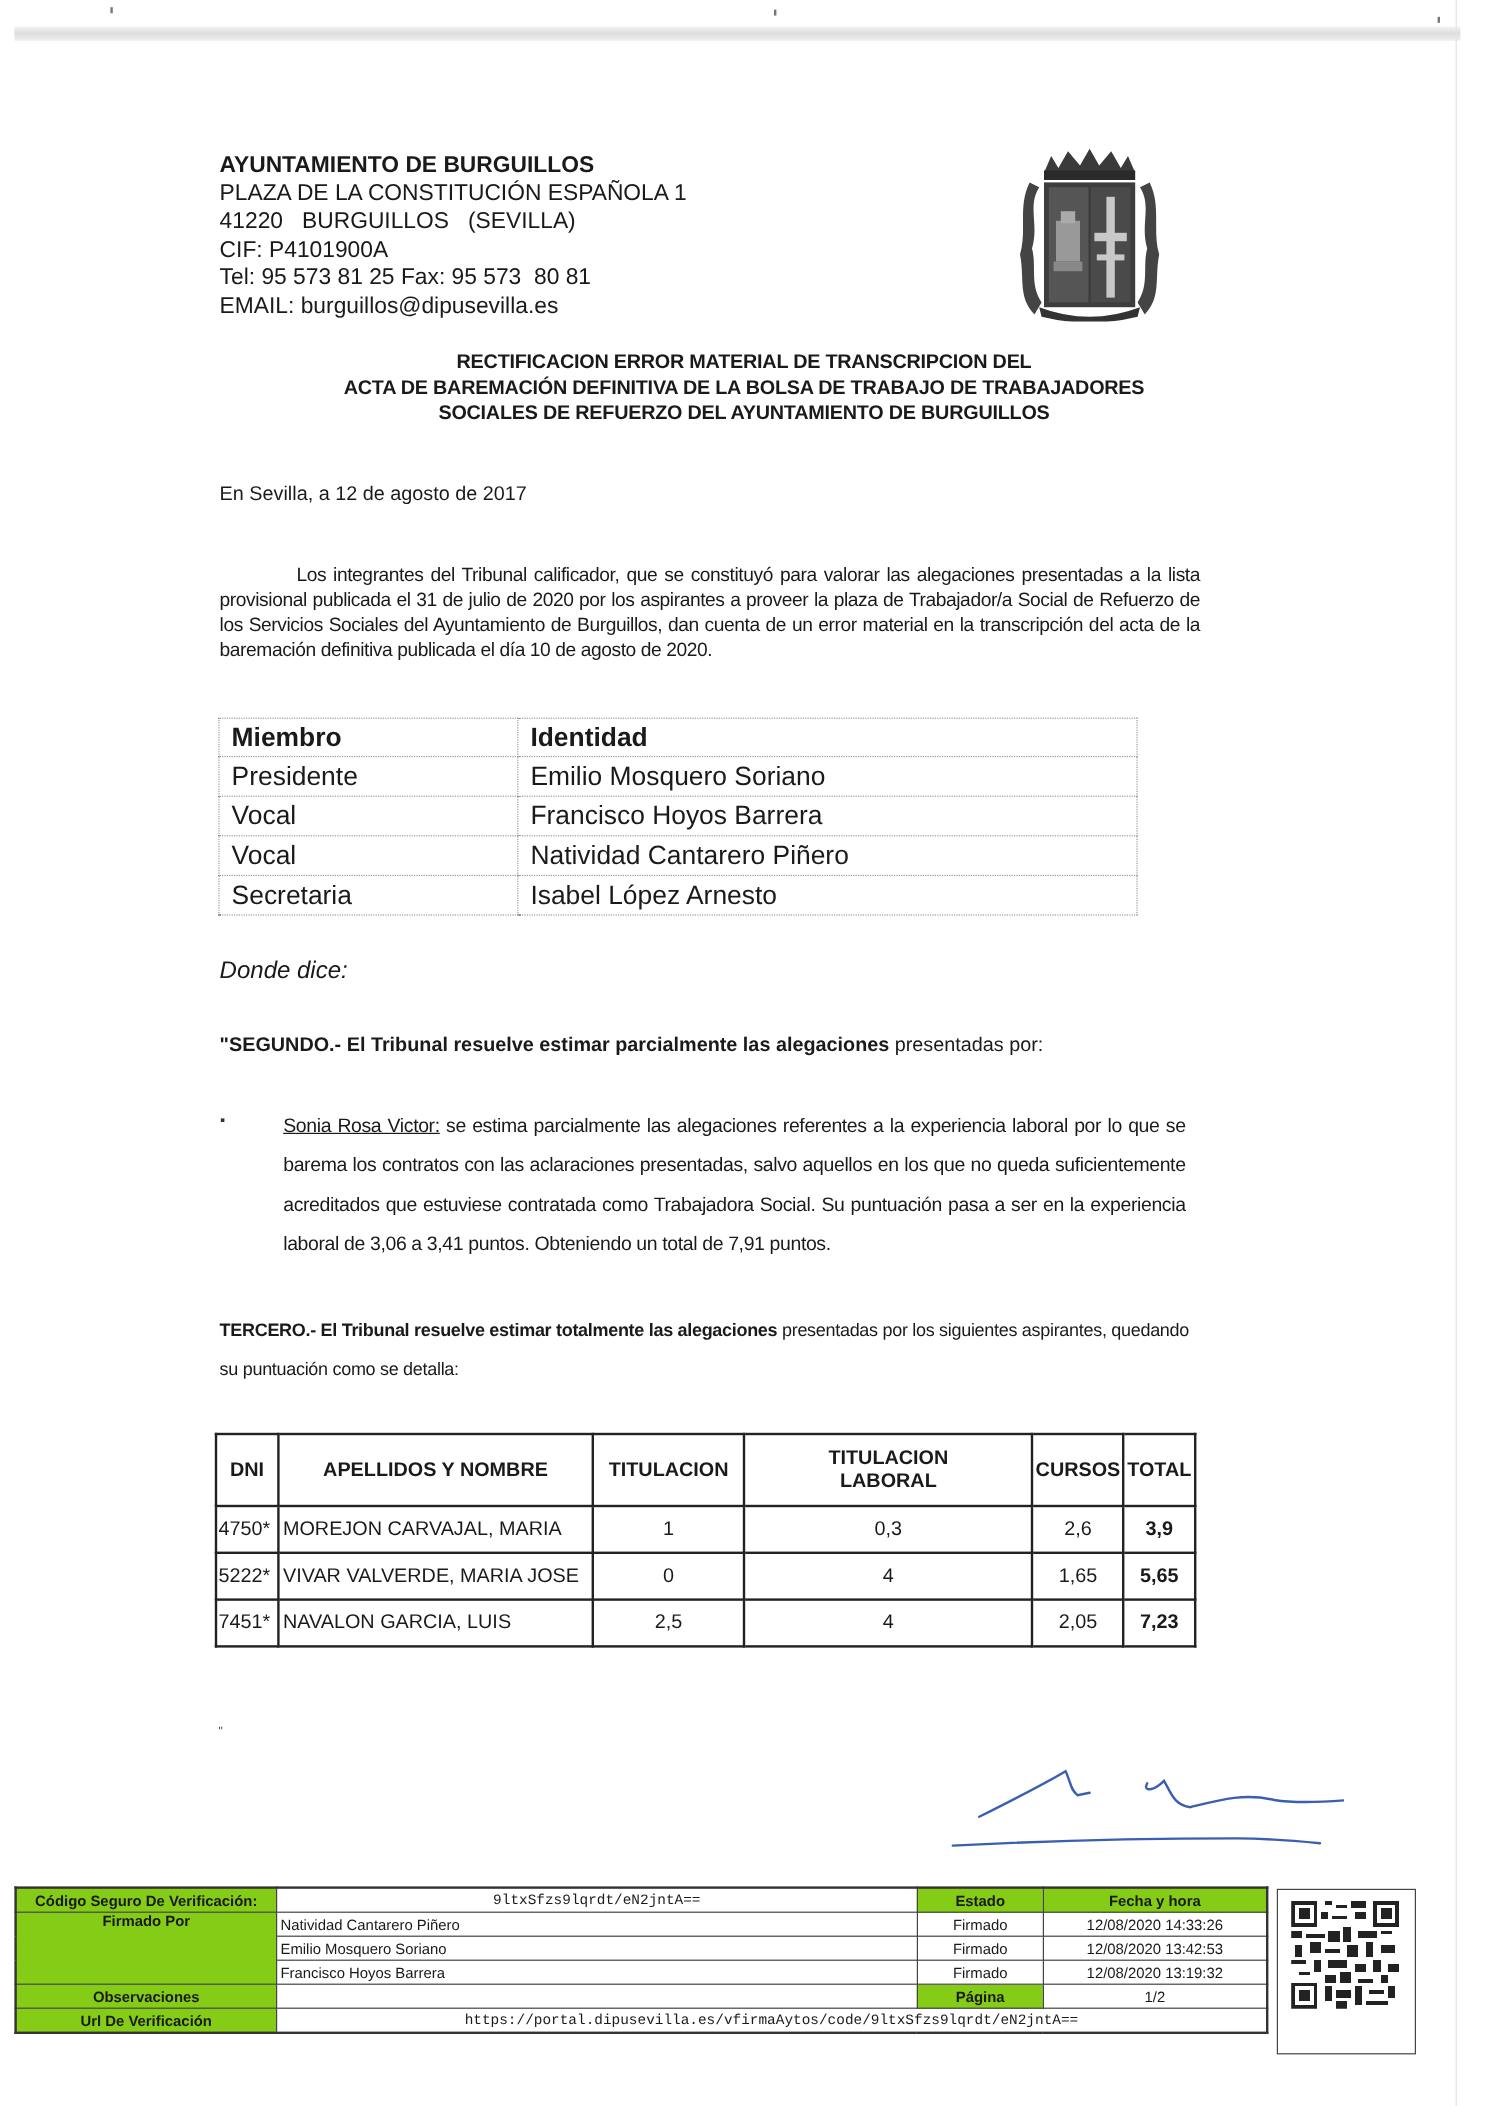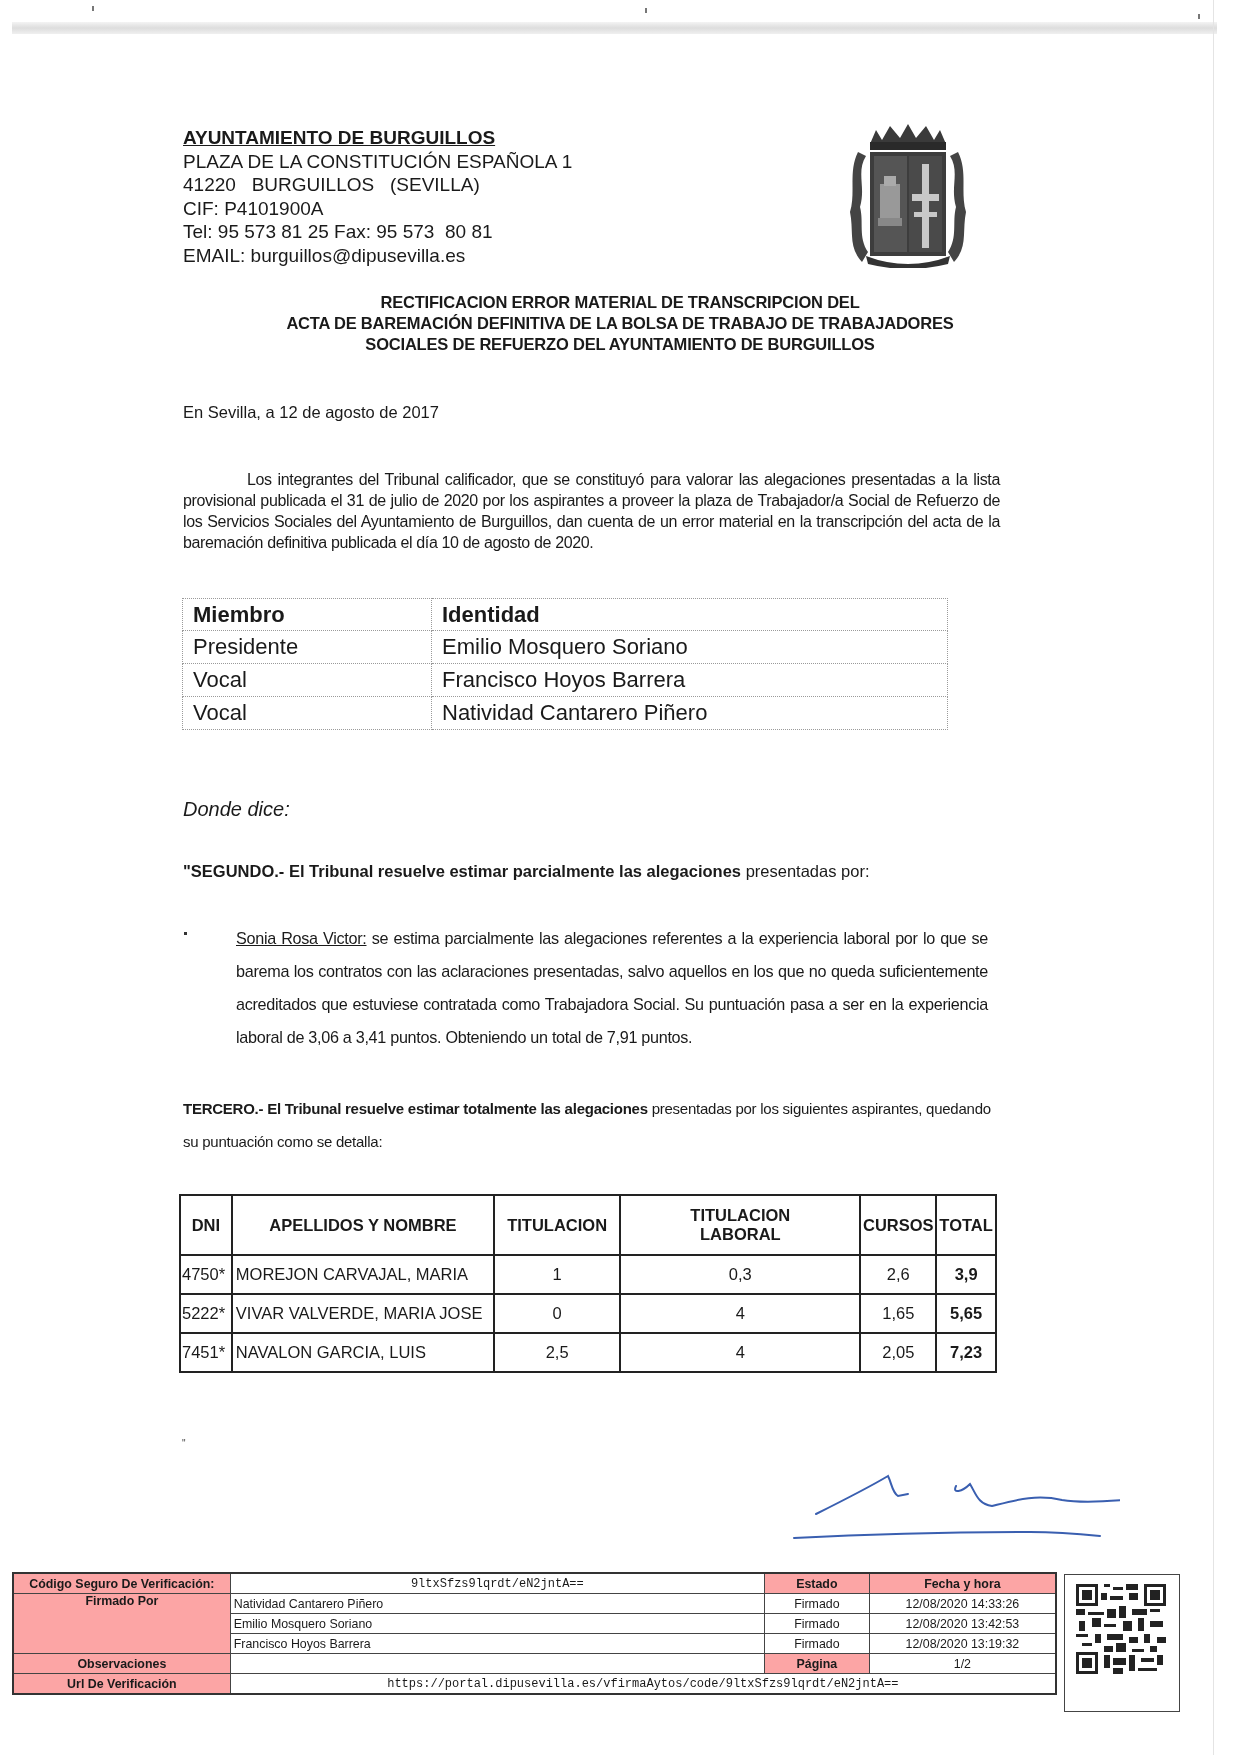--- a/index.html
+++ b/index.html
@@ -6,21 +6,21 @@
   body { width: 1241px; height: 1755px; position: relative; overflow: hidden;
          font-family: "Liberation Sans", sans-serif; color: #1a1a1a; }
   .abs { position: absolute; }
 
   .topstrip { left: 12px; top: 22px; width: 1205px; height: 12px;
               background: linear-gradient(#f2f2f2, #d9d9d9 50%, #eeeeee); opacity: 0.9; }
   .speck { width: 2px; height: 5px; background: #777; }
 
   .header-block { left: 183px; top: 126px; font-size: 19px; line-height: 23.5px; }
   .header-block div { white-space: nowrap; }
-  .header-block .org { font-weight: bold; text-decoration: underline; }
+  .header-block .org { font-weight: bold; }
 
   .crest { left: 848px; top: 122px; width: 120px; height: 146px; }
 
   .title { left: 180px; top: 292px; width: 880px; text-align: center;
            font-size: 16.5px; line-height: 21px; font-weight: bold;
            font-family: "Liberation Sans", sans-serif; letter-spacing: -0.2px; }
 
   .place-date { left: 183px; top: 403px; font-size: 16.5px; }
 
   .intro { left: 183px; top: 469px; width: 817px; font-size: 16px; line-height: 21px;
@@ -51,21 +51,21 @@
   .scores td.l { text-align: left; padding-left: 3px; }
   .scores td.b { font-weight: bold; }
 
   .quote { left: 182px; top: 1438px; font-size: 10px; color: #444; }
 
   .signature { left: 780px; top: 1450px; width: 340px; height: 90px; }
 
   .footer { left: 12px; top: 1572px; width: 1045px; font-size: 12.4px;
             border: 2px solid #333; }
   .footer td { border: 1px solid #444; padding: 0 3px; height: 19px; white-space: nowrap; }
-  .footer .lab { background: #fca5a5; font-weight: bold; text-align: center; }
+  .footer .lab { background: #84cc16; font-weight: bold; text-align: center; }
   .footer .mono { font-family: "Liberation Mono", monospace; text-align: center; font-size: 12px; }
   .footer .ctr { text-align: center; }
 
   .qrbox { left: 1064px; top: 1574px; width: 114px; height: 136px; border: 1px solid #444; }
   .qr { left: 1076px; top: 1584px; width: 90px; height: 90px; }
   .rightline { left: 1213px; top: 0px; width: 1px; height: 1755px; background: #e4e4e4; }
 </style>
 </head>
 <body>
 
@@ -129,20 +129,24 @@
     <td>Presidente</td>
     <td>Emilio Mosquero Soriano</td>
   </tr>
   <tr>
     <td>Vocal</td>
     <td>Francisco Hoyos Barrera</td>
   </tr>
   <tr>
     <td>Vocal</td>
     <td>Natividad Cantarero Piñero</td>
+  </tr>
+  <tr>
+    <td>Secretaria</td>
+    <td>Isabel López Arnesto</td>
   </tr>
 </tbody>
   </table>
 
 <div class="abs donde">Donde dice:</div>
 
 <div class="abs segundo"><b>"SEGUNDO.- El Tribunal resuelve estimar parcialmente las alegaciones</b><span> presentadas por:</span></div>
 
 <div class="abs bullet-dot"></div>
 <div class="abs bullet-text"><span class="u">Sonia Rosa Victor:</span><span> se estima parcialmente las alegaciones referentes a la experiencia laboral por lo que se barema los contratos con las aclaraciones presentadas, salvo aquellos en los que no queda suficientemente acreditados que estuviese contratada como Trabajadora Social. Su puntuación pasa a ser en la experiencia laboral de 3,06 a 3,41 puntos. Obteniendo un total de 7,91 puntos.</span></div>

